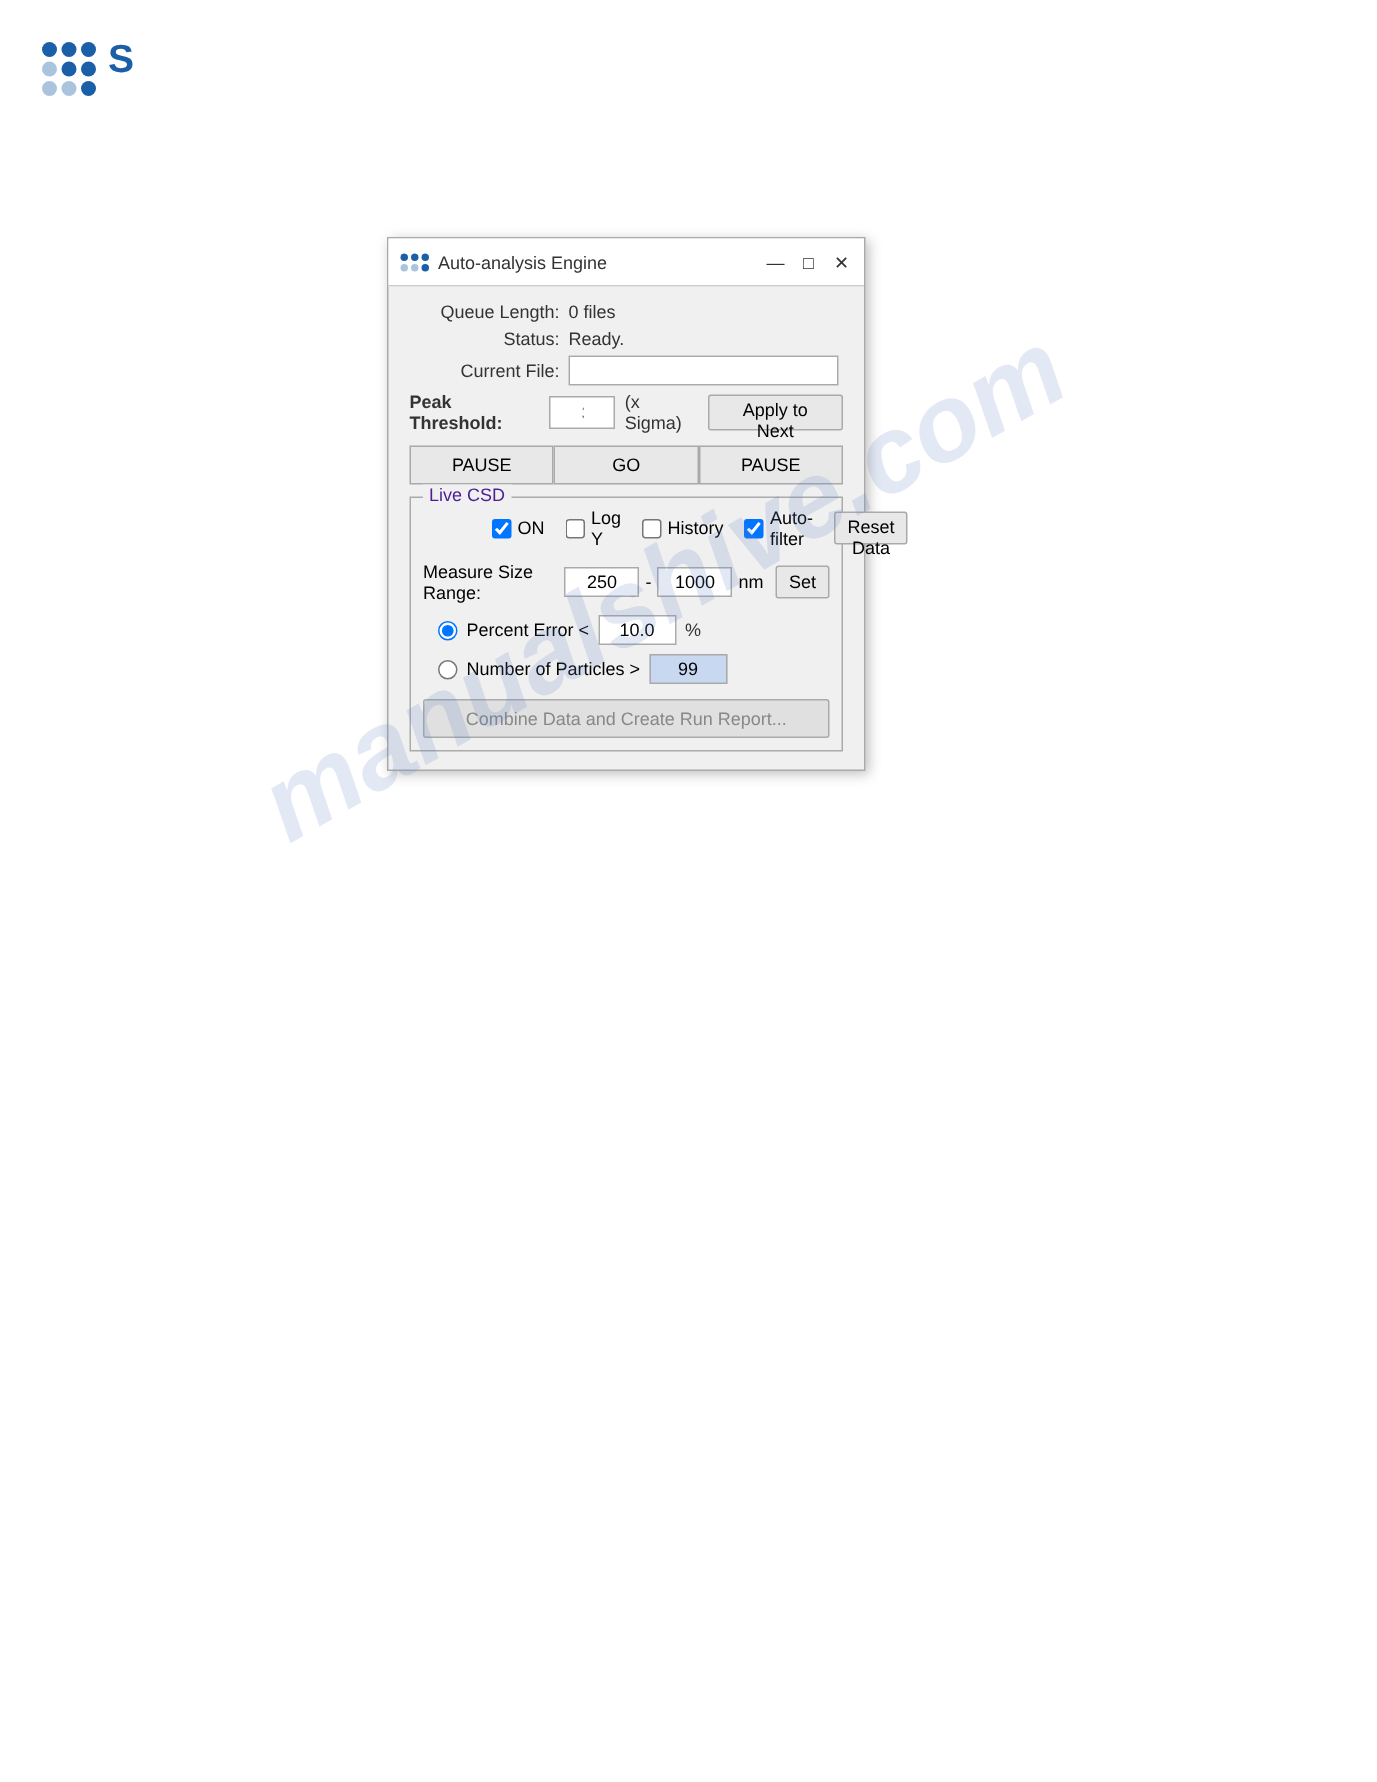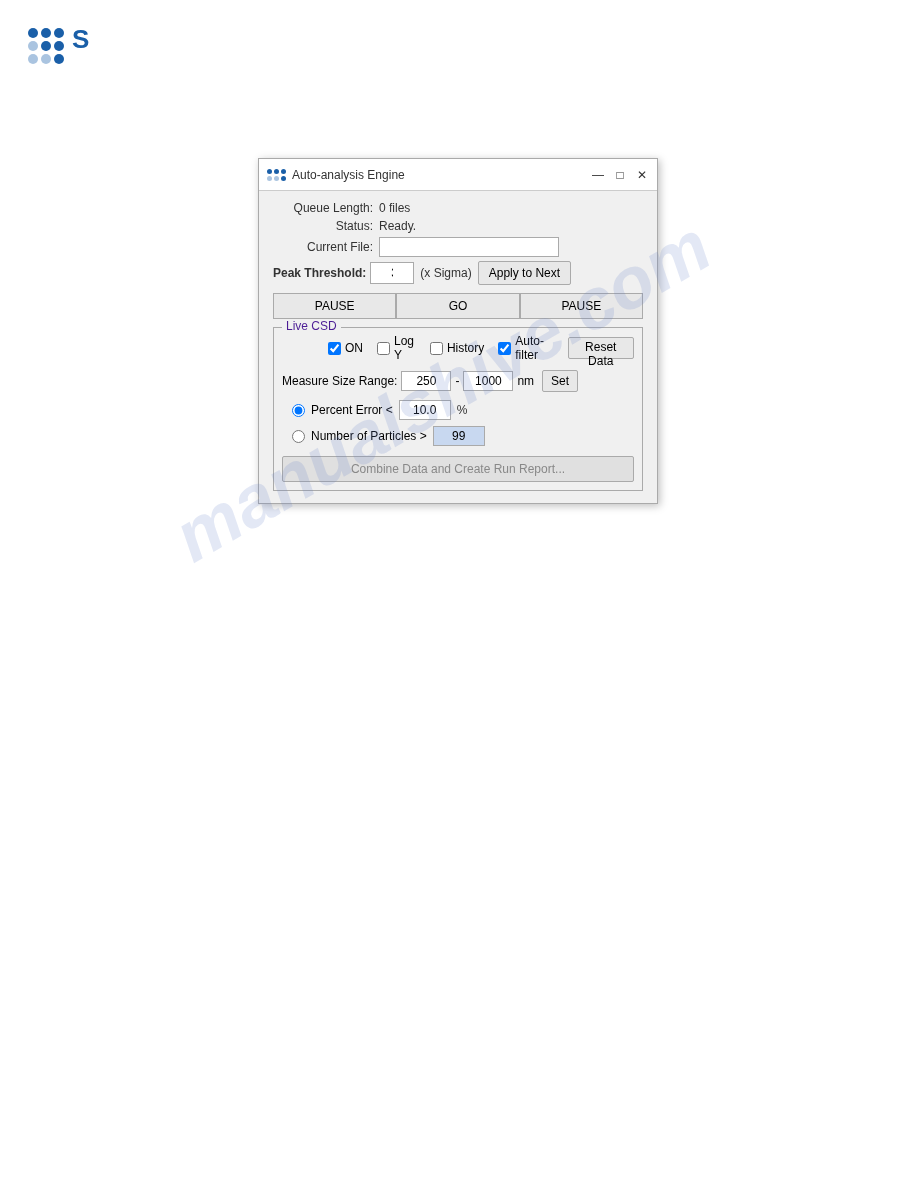--- a/index.html
+++ b/index.html
@@ -63,21 +63,21 @@
       position: absolute;
       top: -4px;
       left: 44px;
     }
 
     
     .dialog {
       position: absolute;
       top: 158px;
       left: 258px;
-      width: 400px;
+      width: 319px;
       background: #f0f0f0;
       border: 1px solid #aaa;
       box-shadow: 2px 2px 8px rgba(0,0,0,0.25);
     }
 
     
     .title-bar {
       background: #ffffff;
       border-bottom: 1px solid #ccc;
       padding: 6px 8px;

